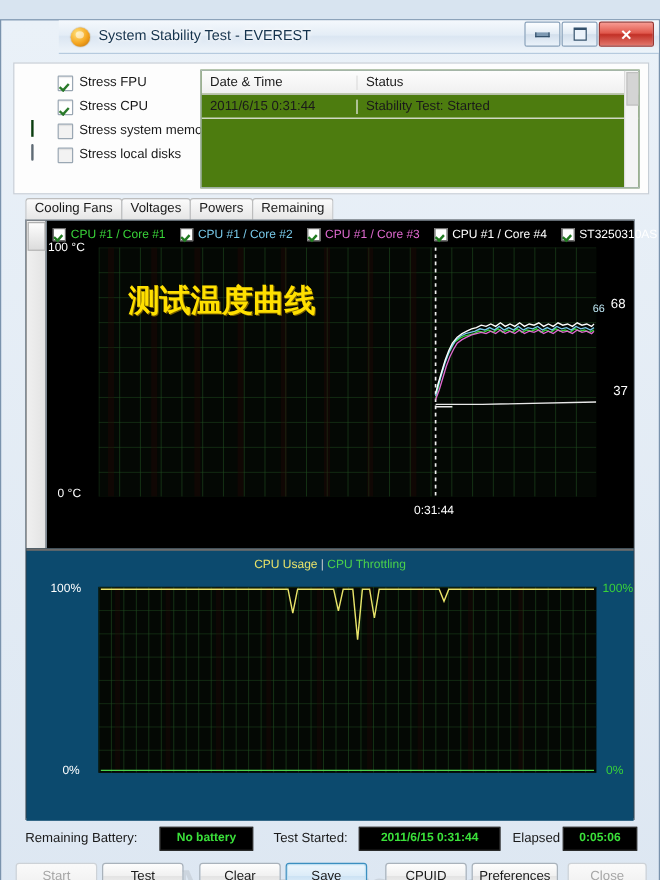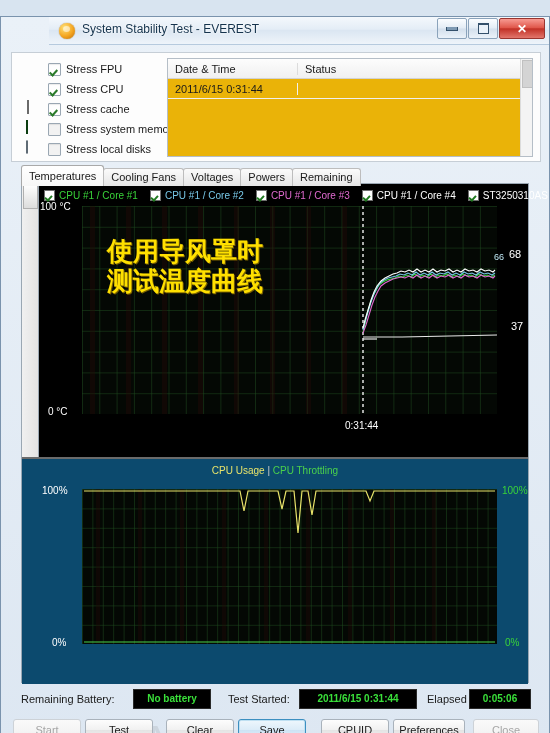--- a/index.html
+++ b/index.html
@@ -91,21 +91,21 @@
   .ic-cache{background:linear-gradient(135deg,#d9d9d9,#8d8d8d);
      width:14px;height:8px;margin:4px 0 0 3px;transform:skewX(-18deg);border:1px solid #6a6a6a;}
   .ic-mem{background:linear-gradient(180deg,#1f8a2a,#0d4d14);
      width:16px;height:8px;margin:4px 0 0 2px;border:1px solid #0b3d10;}
   .ic-disk{background:linear-gradient(180deg,#cfd6dc,#7b8a96);
      width:16px;height:7px;margin:5px 0 0 2px;border-radius:3px;border:1px solid #5f6b75;}
 
   
   .log{
     position:absolute;left:155px;top:5px;width:364px;height:97px;
-    background:#eab308;border:1px solid #b5bec7;overflow:hidden;
+    background:#4d7c0f;border:1px solid #b5bec7;overflow:hidden;
   }
   .log-head{
     display:flex;height:19px;align-items:center;
     background:linear-gradient(180deg,#fdfdfd,#f0f0f0);
     border-bottom:1px solid #d2d2d2;
   }
   .log-head div{font-size:11px;color:#1a1a1a;padding-left:7px;}
   .lh-date{width:130px;border-right:1px solid #dcdcdc;box-sizing:border-box;}
   .lh-status{flex:1;}
   .log-row{display:flex;height:19px;align-items:center;border-bottom:1px solid #efefef;}
@@ -248,52 +248,47 @@
           <span class="s-icon"><i class="ic-fpu"></i></span>
           <span class="chk on"></span>
           <span class="s-label">Stress FPU</span>
         </div>
         <div class="stress-row">
           <span class="s-icon"><i class="ic-cpu"></i></span>
           <span class="chk on"></span>
           <span class="s-label">Stress CPU</span>
         </div>
         <div class="stress-row">
-          <span class="s-icon"><i class="ic-cache"></i></span>
-          <span class="chk on"></span>
-          <span class="s-label">Stress cache</span>
-        </div>
-        <div class="stress-row">
           <span class="s-icon"><i class="ic-mem"></i></span>
           <span class="chk off"></span>
           <span class="s-label">Stress system memory</span>
         </div>
         <div class="stress-row">
           <span class="s-icon"><i class="ic-disk"></i></span>
           <span class="chk off"></span>
           <span class="s-label">Stress local disks</span>
         </div>
       </div>
 
       <div class="log">
         <div class="log-head">
           <div class="lh-date">Date &amp; Time</div>
           <div class="lh-status">Status</div>
         </div>
         <div class="log-row">
           <div class="lr-date">2011/6/15 0:31:44</div>
+          <div class="lr-status">Stability Test: Started</div>
         </div>
         <div class="log-scroll">
           <div class="log-scroll-thumb"></div>
         </div>
       </div>
     </div>
 
     <div class="tabs">
-      <div class="tab active">Temperatures</div>
       <div class="tab">Cooling Fans</div>
       <div class="tab">Voltages</div>
       <div class="tab">Powers</div>
       <div class="tab">Remaining</div>
     </div>
 
     <div class="chart-frame">
 
       <div class="chart-top">
 
@@ -354,21 +349,20 @@
             <path d="M281 133 L295 133" fill="none" stroke="#e8e8e8" stroke-width="1.2"></path>
 
             <path d="M281 126 L283 118 L285 108 L288 98 L291 90 L294 84 L297 79 L301 76 L305 74 L309 73 L313 72 L317 70 L321 71 L325 69 L329 71 L333 68 L337 71 L341 69 L345 71 L349 68 L353 71 L357 69 L361 70 L365 68 L369 71 L373 69 L377 71 L381 68 L385 70 L389 69 L393 71 L397 68 L401 70 L405 69 L409 71 L413 69" fill="none" stroke="#39d339" stroke-width="1.1"></path>
             <path d="M281 124 L283 116 L286 106 L289 96 L292 88 L295 82 L298 77 L302 74 L306 72 L310 71 L314 70 L318 68 L322 69 L326 67 L330 69 L334 66 L338 69 L342 67 L346 69 L350 66 L354 69 L358 67 L362 68 L366 66 L370 69 L374 67 L378 69 L382 66 L386 68 L390 67 L394 69 L398 66 L402 68 L406 67 L410 69 L413 67" fill="none" stroke="#78c8e8" stroke-width="1.1"></path>
             <path d="M281 127 L284 119 L287 109 L290 99 L293 91 L296 85 L299 80 L303 77 L307 75 L311 73 L315 72 L319 71 L323 72 L327 70 L331 72 L335 69 L339 72 L343 70 L347 72 L351 69 L355 72 L359 70 L363 71 L367 69 L371 72 L375 70 L379 72 L383 69 L387 71 L391 70 L395 72 L399 69 L403 71 L407 70 L411 72 L413 70" fill="none" stroke="#e06ad0" stroke-width="1.1"></path>
             <path d="M281 122 L283 114 L286 104 L289 94 L292 86 L295 80 L299 75 L303 72 L307 70 L311 68 L315 67 L319 65 L323 66 L327 64 L331 66 L335 63 L339 66 L343 64 L347 66 L351 63 L355 66 L359 64 L363 65 L367 63 L371 66 L375 64 L379 66 L383 63 L387 65 L391 64 L395 66 L399 63 L403 65 L407 64 L411 66 L413 64" fill="none" stroke="#ffffff" stroke-width="1.1"></path>
           </svg>
         </div>
 
         <div class="cn-annot">
-          <div>使用导风罩时</div>
           <div>测试温度曲线</div>
         </div>
 
         <div class="dlabel" style="left:487px;top:64px">68</div>
         <div class="dlabel small" style="left:472px;top:68px;color:#bfe8f5">66</div>
         <div class="dlabel" style="left:489px;top:136px">37</div>
 
         <div class="axlabel" style="left:323px;top:236px">0:31:44</div>
       </div>
 

